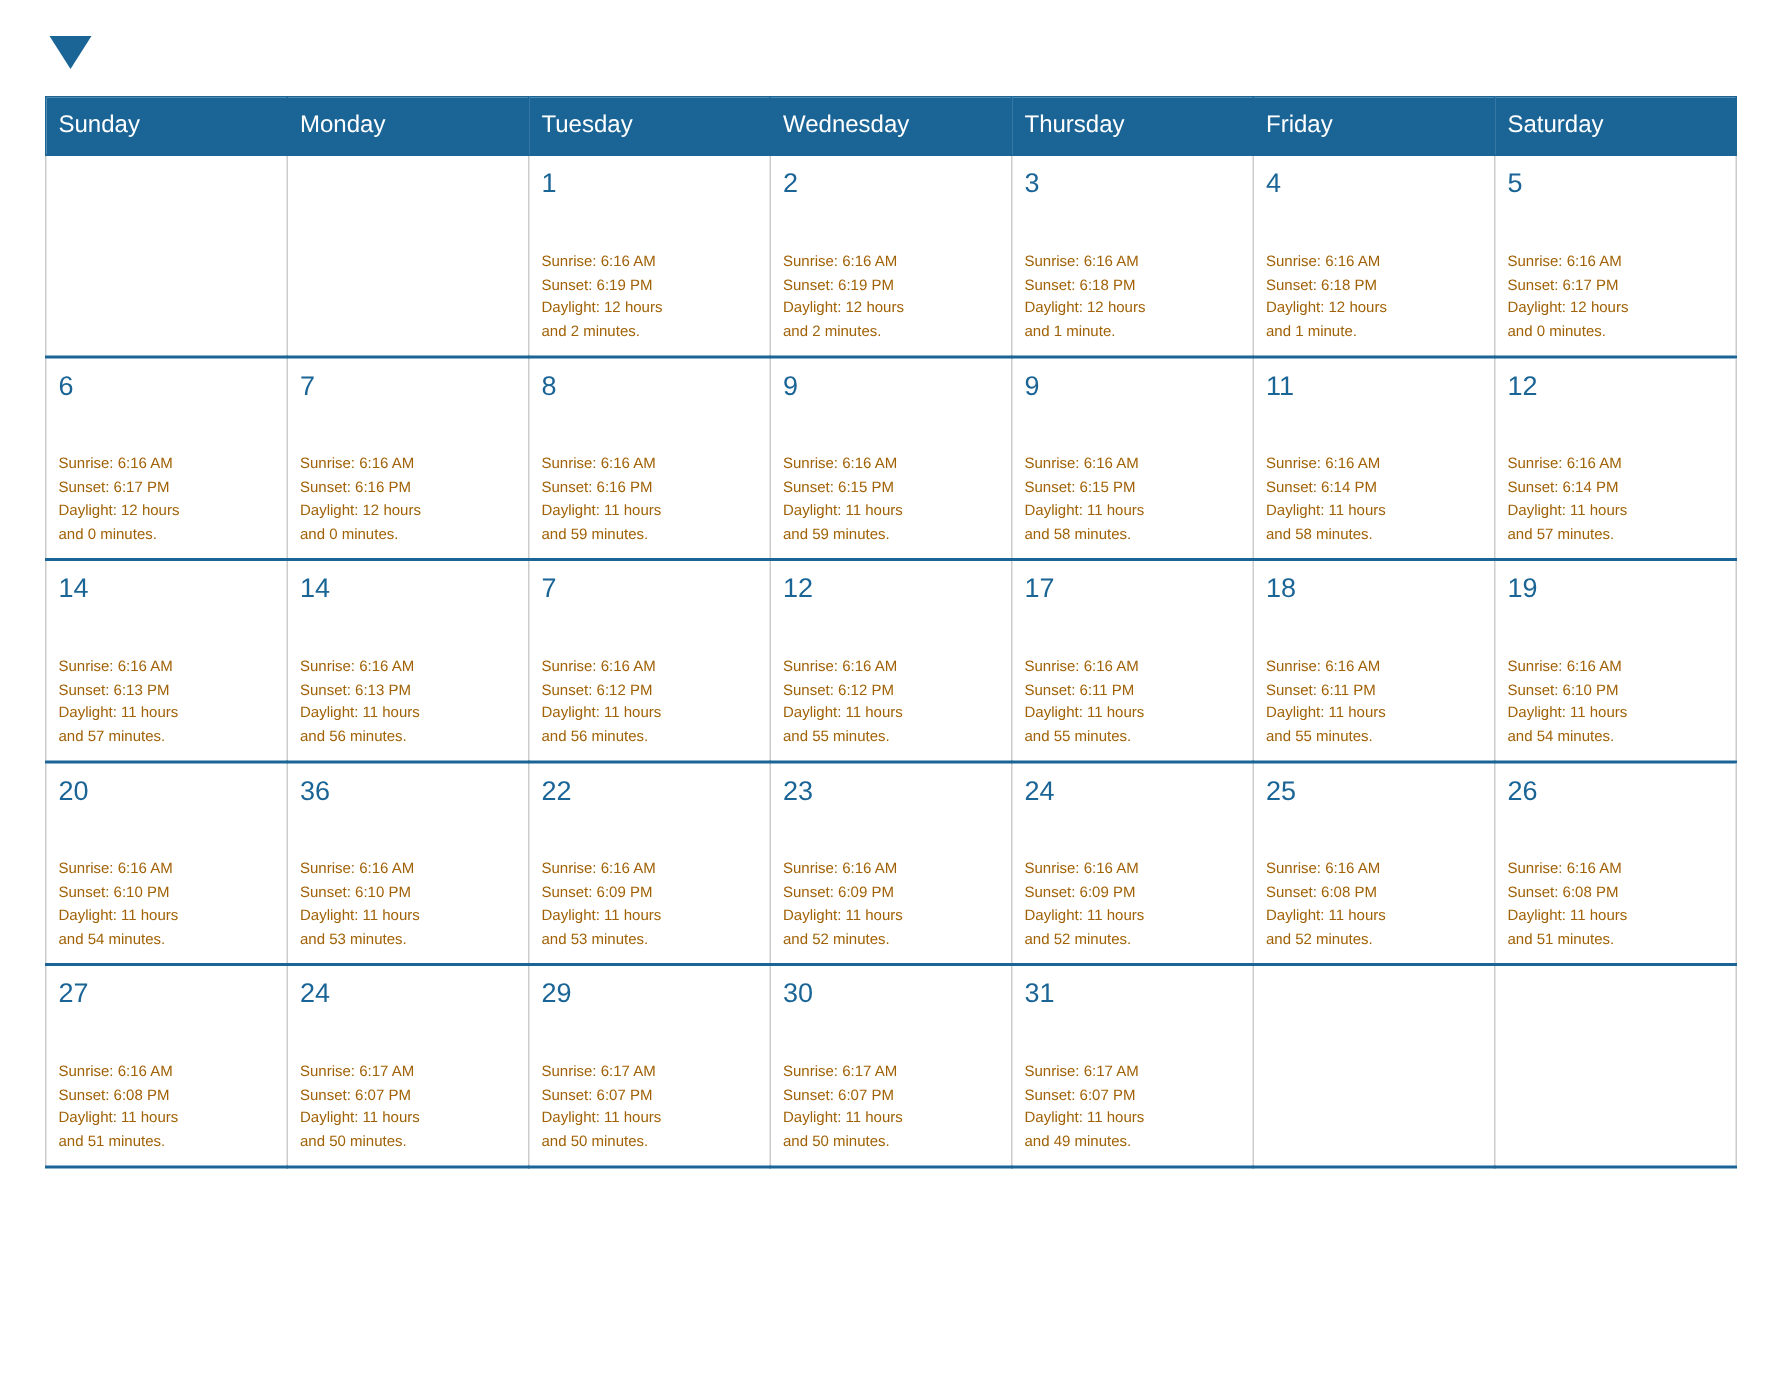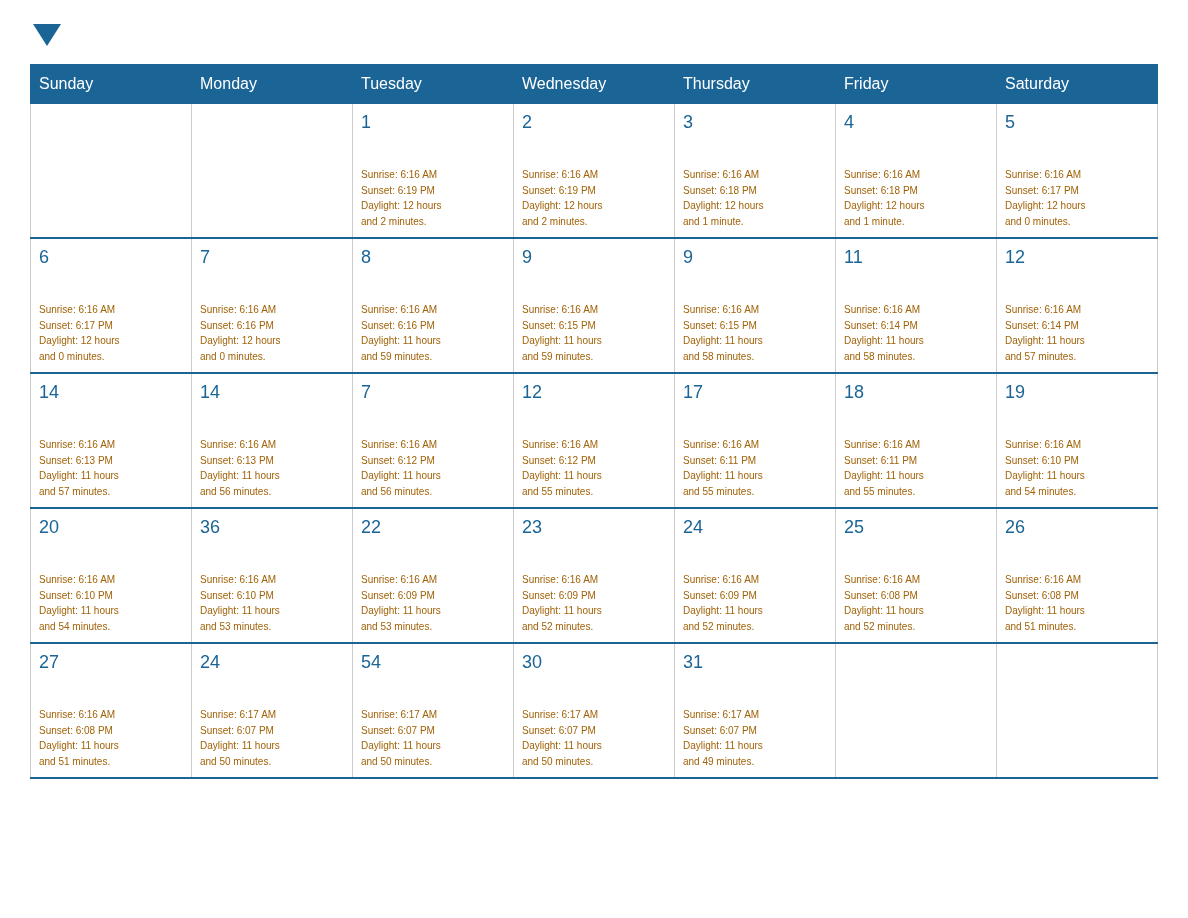--- a/index.html
+++ b/index.html
@@ -334,21 +334,21 @@
 and 51 minutes.</div>
         </td>
         <td>
           <span class="day-number">24</span>
           <div class="day-info" style="white-space: pre-line;">Sunrise: 6:17 AM
 Sunset: 6:07 PM
 Daylight: 11 hours
 and 50 minutes.</div>
         </td>
         <td>
-          <span class="day-number">54</span>
+          <span class="day-number">29</span>
           <div class="day-info" style="white-space: pre-line;">Sunrise: 6:17 AM
 Sunset: 6:07 PM
 Daylight: 11 hours
 and 50 minutes.</div>
         </td>
         <td>
           <span class="day-number">30</span>
           <div class="day-info" style="white-space: pre-line;">Sunrise: 6:17 AM
 Sunset: 6:07 PM
 Daylight: 11 hours

